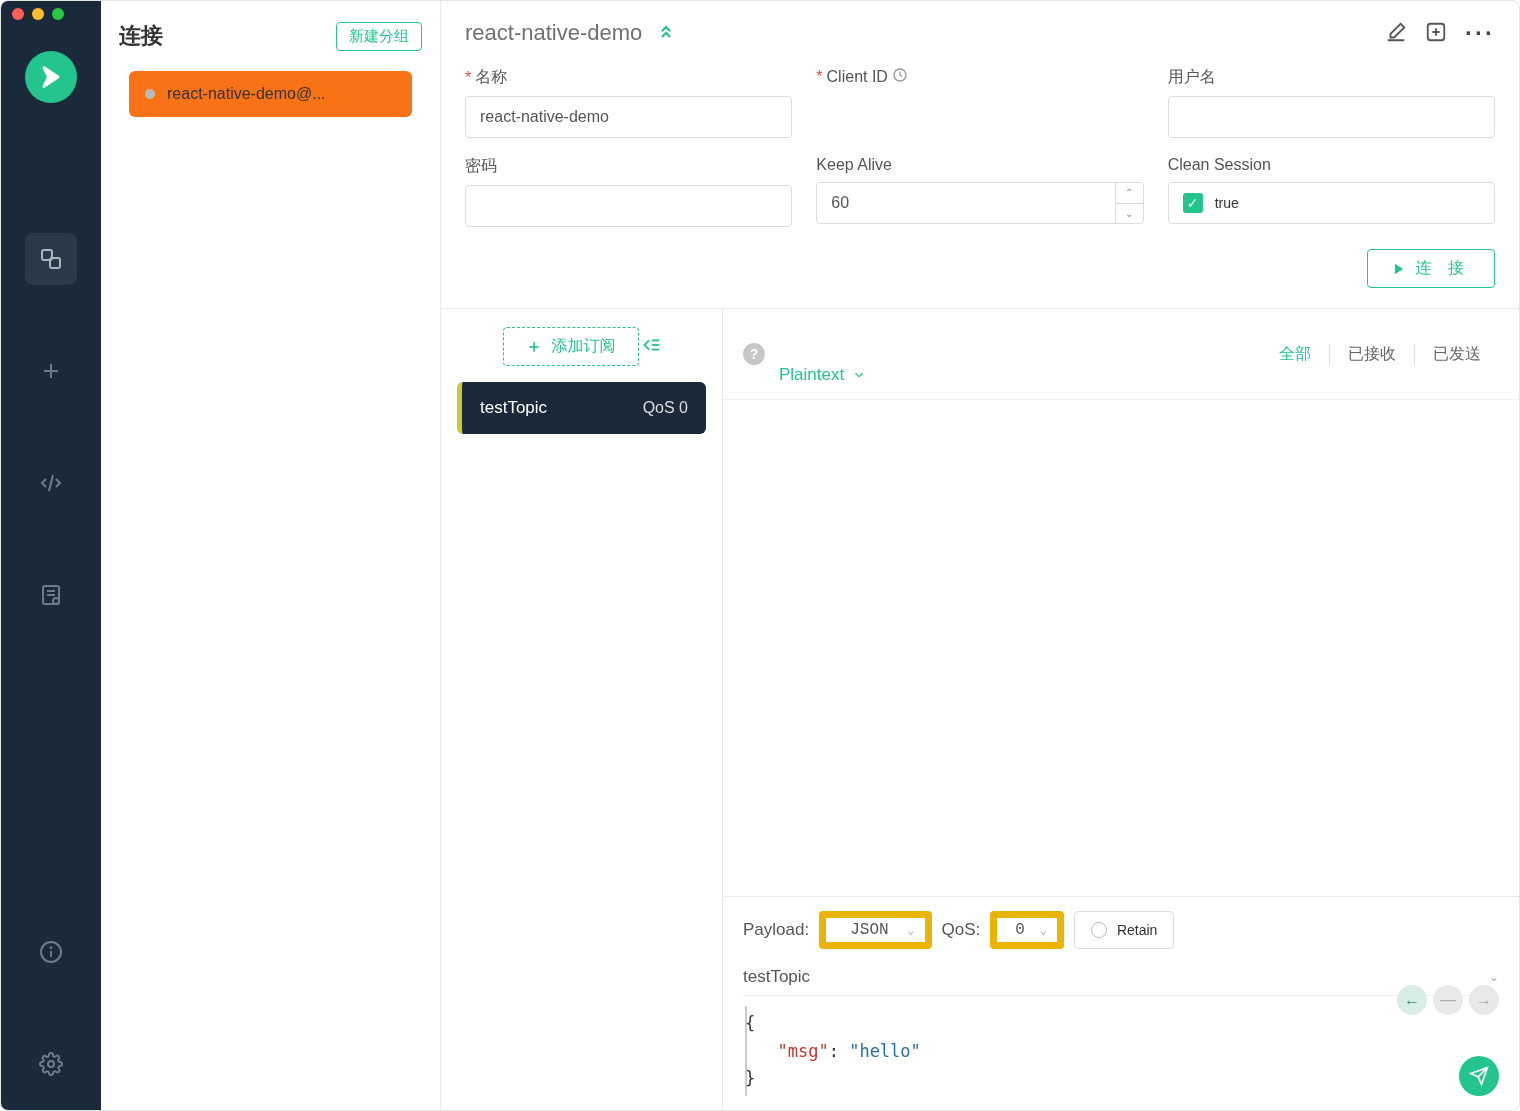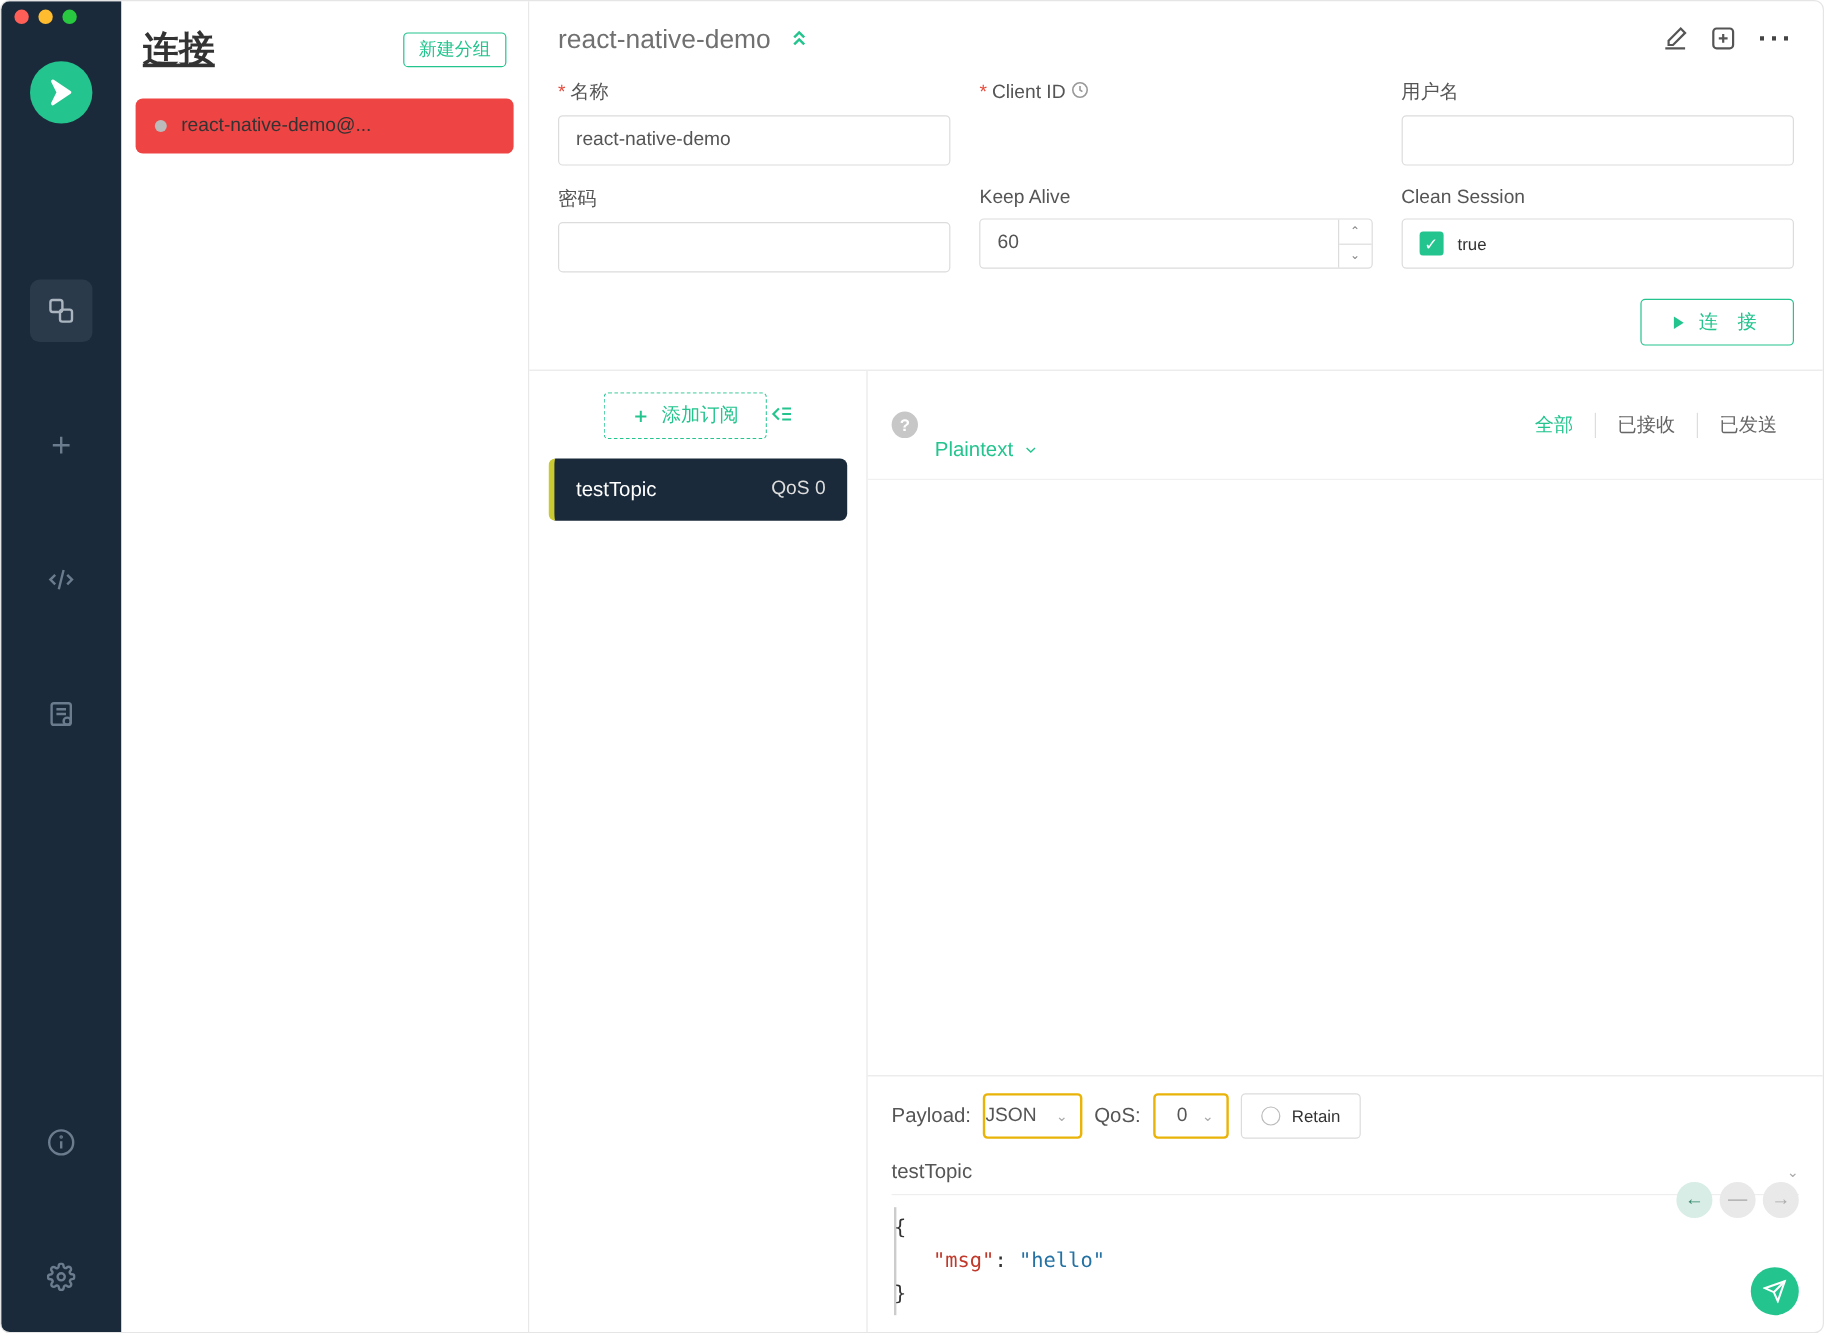--- a/index.html
+++ b/index.html
@@ -19,23 +19,23 @@
 .nav .logo svg { width: 28px; height: 28px; }
 .nav-items { display: flex; flex-direction: column; gap: 60px; align-items: center; }
 .nav-item { width: 52px; height: 52px; display: flex; align-items: center; justify-content: center; border-radius: 8px; cursor: pointer; color: #6b7c8e; }
 .nav-item.active { background: #2a3a4a; color: #aab5c0; }
 .nav-item svg { width: 24px; height: 24px; }
 .nav-bottom { margin-top: auto; margin-bottom: 20px; display: flex; flex-direction: column; gap: 60px; align-items: center; }
 
 
 .connections { width: 340px; border-right: 1px solid #e8e8e8; display: flex; flex-direction: column; }
 .connections-header { display: flex; align-items: center; justify-content: space-between; padding: 20px 18px; }
-.connections-header h2 { font-size: 30px; font-weight: 600; text-decoration: underline; }
+.connections-header h2 { font-size: 22px; font-weight: 600; }
 .new-group-btn { border: 1px solid #23c48e; color: #23c48e; background: #fff; padding: 4px 12px; border-radius: 4px; font-size: 15px; cursor: pointer; }
-.conn-item { margin: 0 12px; padding: 14px 16px; background: #ef4444; border-radius: 6px; display: flex; align-items: center; gap: 12px; cursor: pointer; }
+.conn-item { margin: 0 28px; padding: 14px 16px; background: #f97316; border-radius: 6px; display: flex; align-items: center; gap: 12px; cursor: pointer; }
 .conn-status { width: 10px; height: 10px; border-radius: 50%; background: #bbb; }
 .conn-name { font-size: 16px; color: #333; font-weight: 500; }
 
 
 .main { flex: 1; display: flex; flex-direction: column; }
 .main-header { display: flex; align-items: center; justify-content: space-between; padding: 18px 24px 10px 24px; }
 .main-title-wrap { display: flex; align-items: center; gap: 14px; }
 .main-title { font-size: 22px; color: #707070; font-weight: 500; }
 .collapse-icon { color: #23c48e; cursor: pointer; }
 .main-actions { display: flex; align-items: center; gap: 18px; }
@@ -81,21 +81,21 @@
 .msg-tabs { margin-left: auto; display: flex; align-items: center; gap: 0; }
 .msg-tab { padding: 0 18px; font-size: 16px; color: #666; cursor: pointer; border-right: 1px solid #ddd; }
 .msg-tab:last-child { border-right: none; }
 .msg-tab.active { color: #23c48e; }
 .msg-body { flex: 1; }
 
 
 .publish { border-top: 1px solid #e8e8e8; padding: 14px 20px; display: flex; flex-direction: column; gap: 10px; position: relative; }
 .publish-row1 { display: flex; align-items: center; gap: 10px; }
 .publish-label { font-size: 17px; color: #555; }
-.select { height: 38px; border: 2px solid #eab308; border-radius: 4px; padding: 0 36px 0 0; font-size: 16px; color: #555; display: flex; align-items: center; position: relative; cursor: pointer; }
+.select { height: 38px; border: 7px solid #eab308; border-radius: 4px; padding: 0 36px 0 24px; font-size: 16px; color: #555; display: flex; align-items: center; position: relative; cursor: pointer; font-family: Liberation Mono, monospace; }
 .select .chev { position: absolute; right: 10px; top: 50%; transform: translateY(-50%); color: #aaa; font-size: 12px; }
 .retain-group { display: flex; align-items: center; gap: 10px; border: 1px solid #dcdcdc; border-radius: 4px; height: 38px; padding: 0 16px; cursor: pointer; }
 .radio { width: 16px; height: 16px; border: 1.5px solid #bbb; border-radius: 50%; }
 .publish-topic { padding: 8px 0; font-size: 17px; color: #555; display: flex; justify-content: space-between; align-items: center; border-bottom: 1px solid #eee; }
 .publish-topic .chev { color: #aaa; font-size: 12px; cursor: pointer; }
 .code-editor { font-family: ui-monospace, Menlo, monospace; font-size: 17px; line-height: 1.6; padding: 4px 0; border-left: 2px solid #ccc; padding-left: 10px; margin-left: 2px; }
 .code-editor .brace { color: #333; margin-left: -12px; }
 .code-editor .key { color: #c0392b; }
 .code-editor .colon { color: #333; }
 .code-editor .str { color: #2471a3; }

